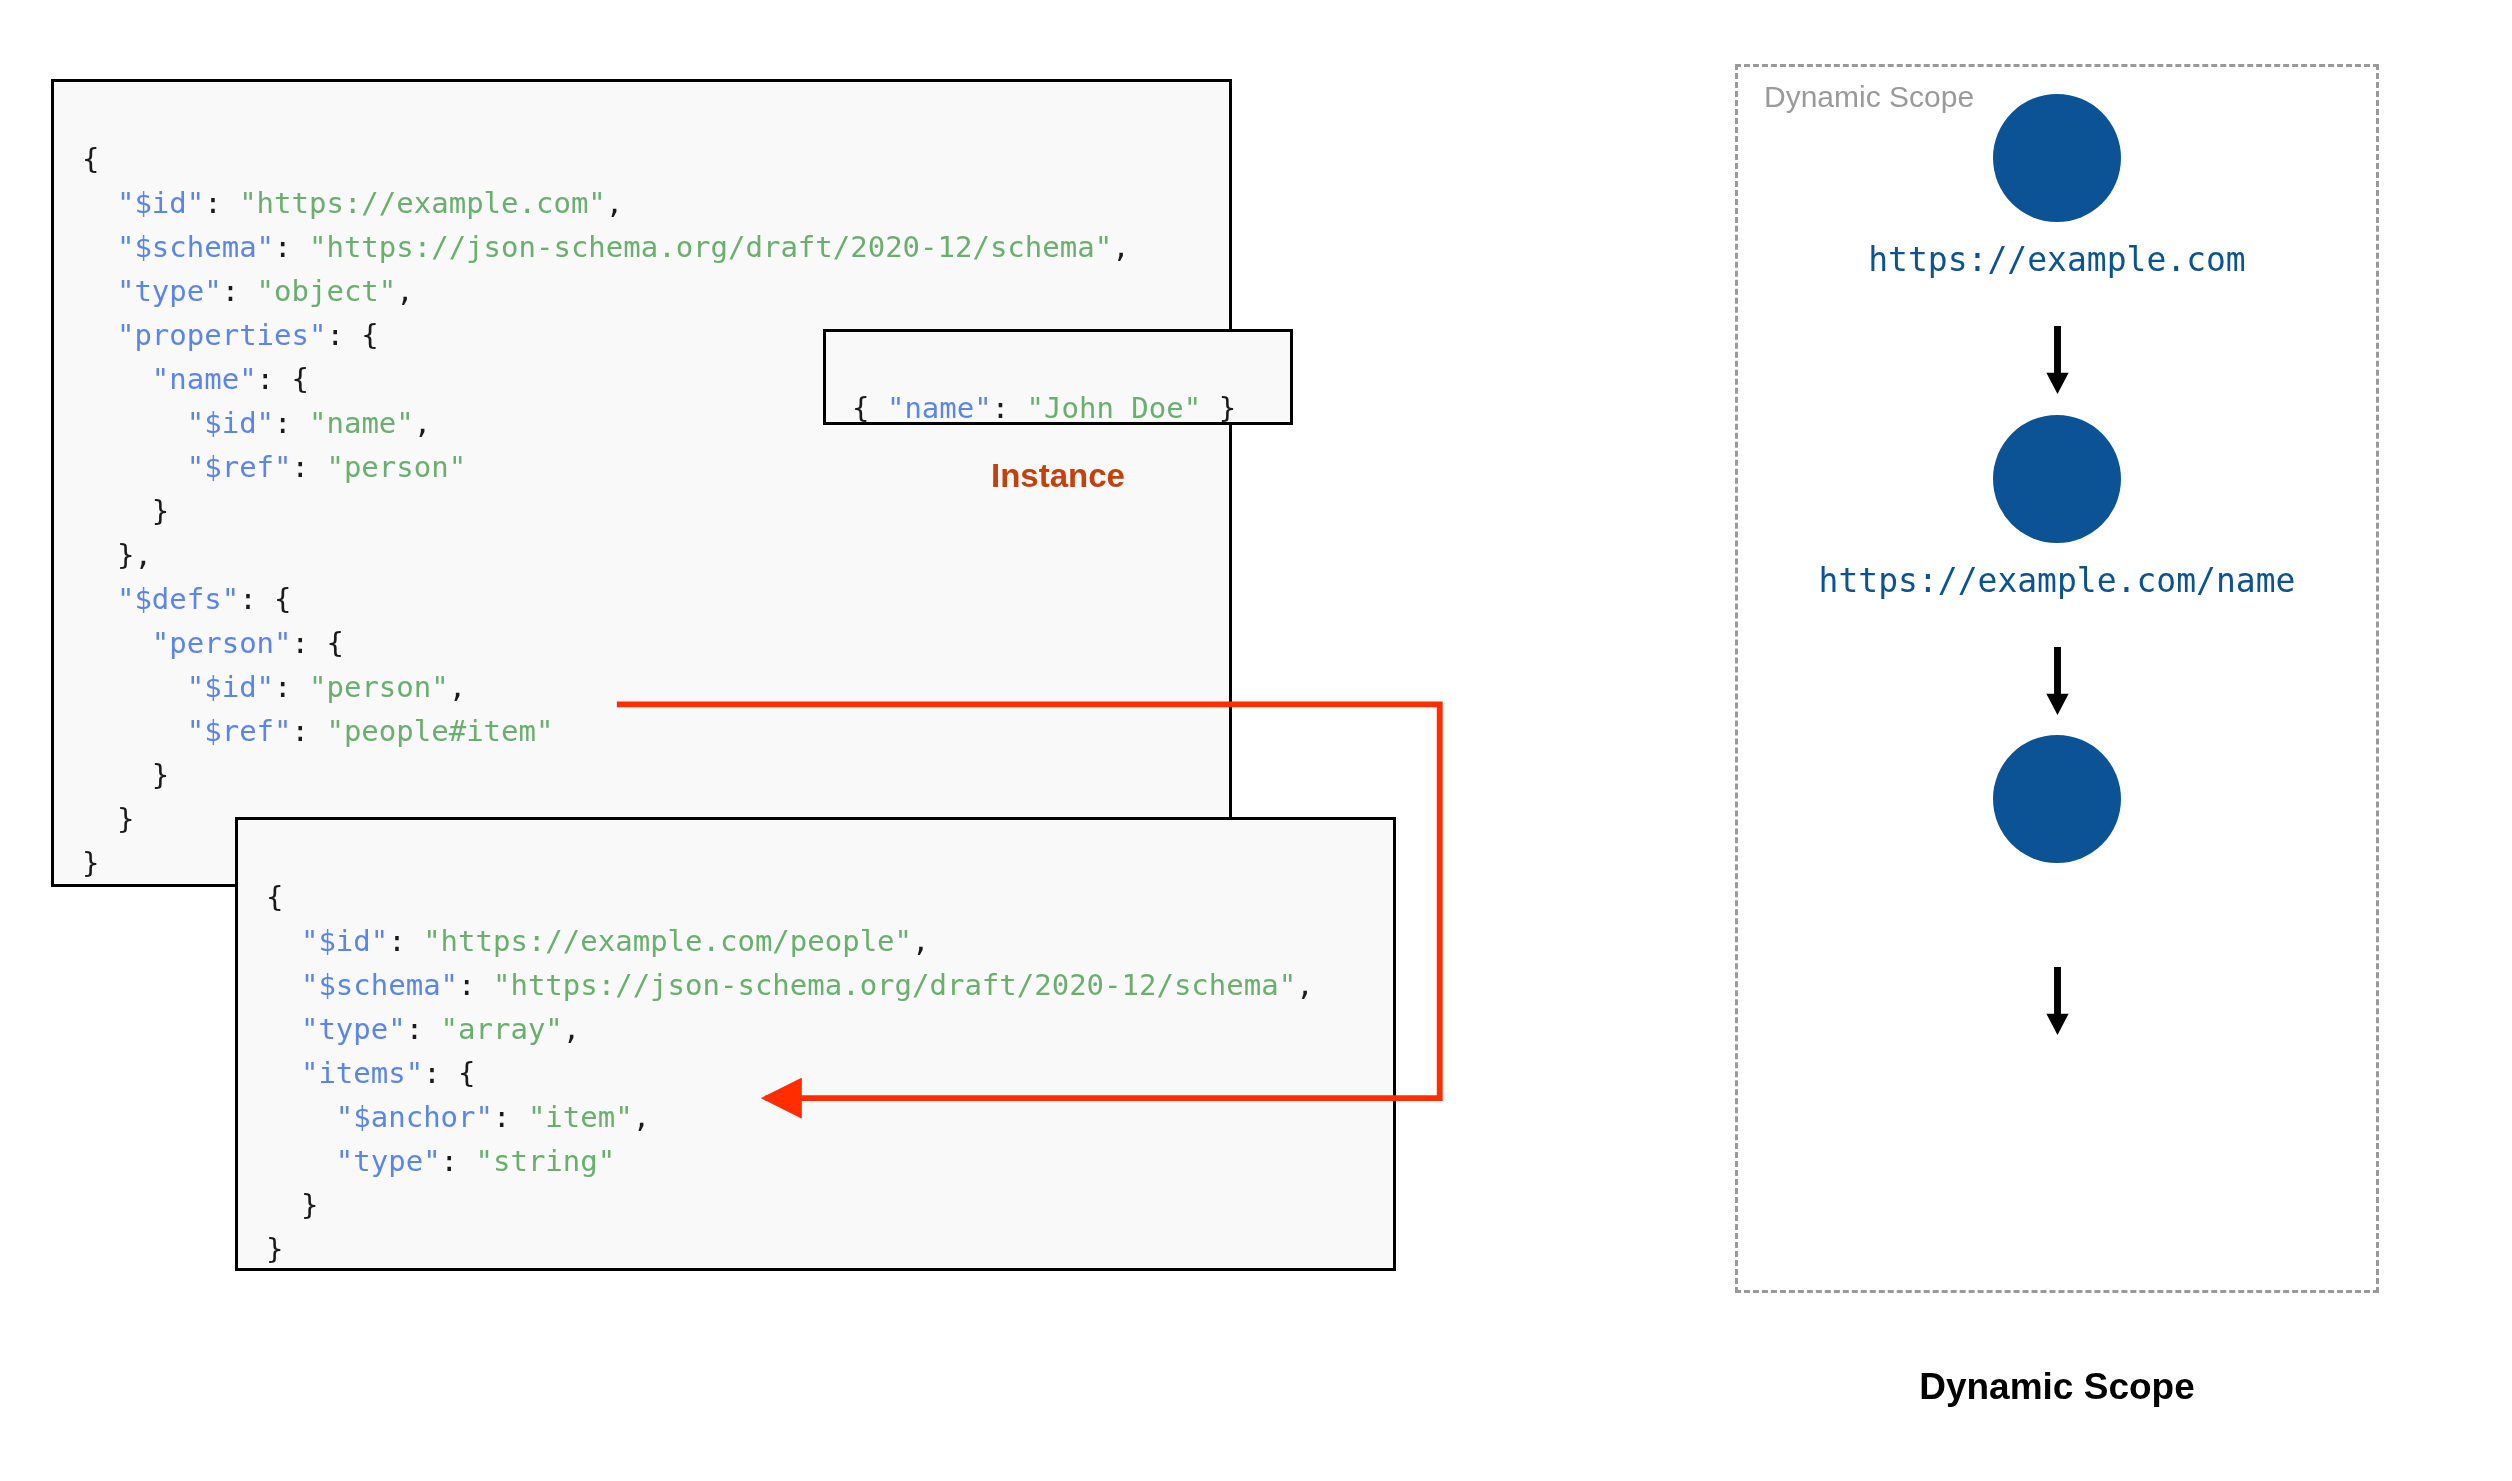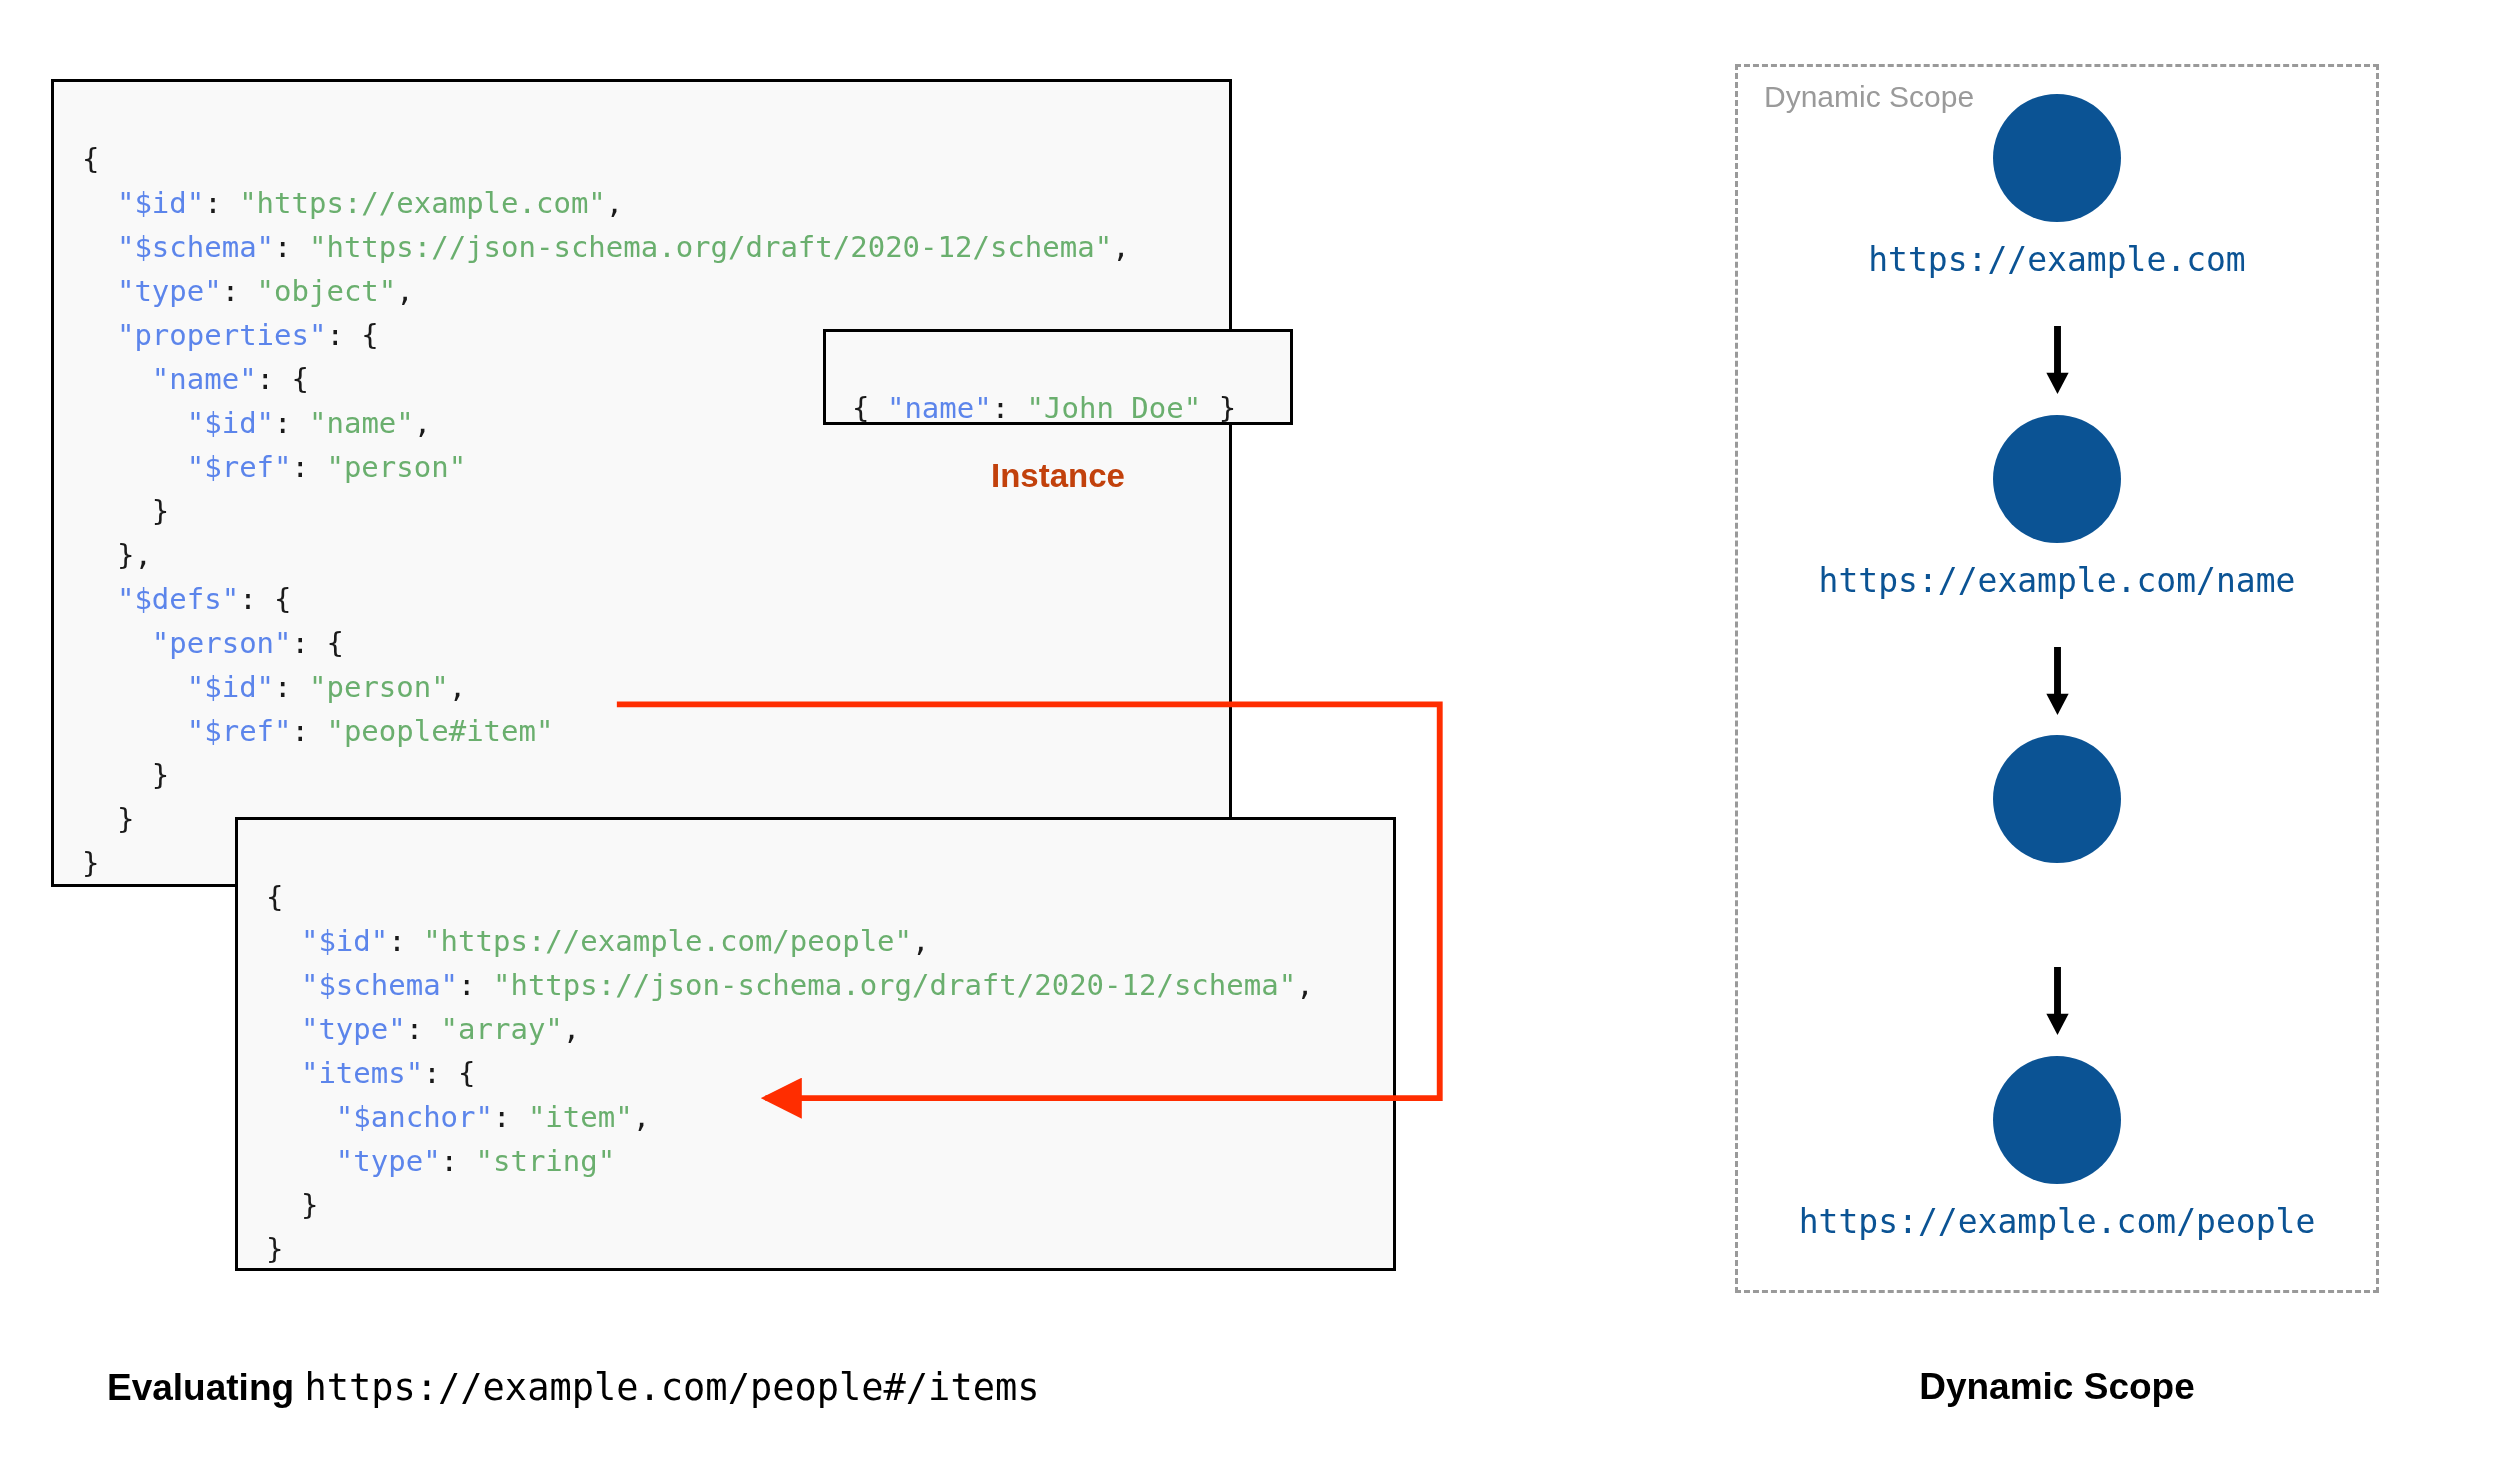--- a/index.html
+++ b/index.html
@@ -162,25 +162,18 @@
   </svg>
 
   <div class="scope-node" id="scope-node-2">
     <div class="scope-dot"></div>
   </div>
   <svg class="scope-arrow" id="scope-arrow-2" viewBox="0 0 54 130">
     <line x1="27" y1="0" x2="27" y2="95" stroke="#000" stroke-width="13"></line>
     <polygon points="6,88 48,88 27,128" fill="#000"></polygon>
   </svg>
 
-  <div class="scope-node" id="scope-node-3">
-    <div class="scope-dot"></div>
-    <div class="scope-label">https://example.com/people</div>
-  </div>
 
-  <div id="evaluating-caption">
-    <span class="lbl">Evaluating</span><span>&nbsp;</span><span class="uri">https://example.com/people#/items</span>
-  </div>
 
   <div id="dynamic-scope-caption">Dynamic Scope</div>
 
 </div>
 
 
 </body></html>

